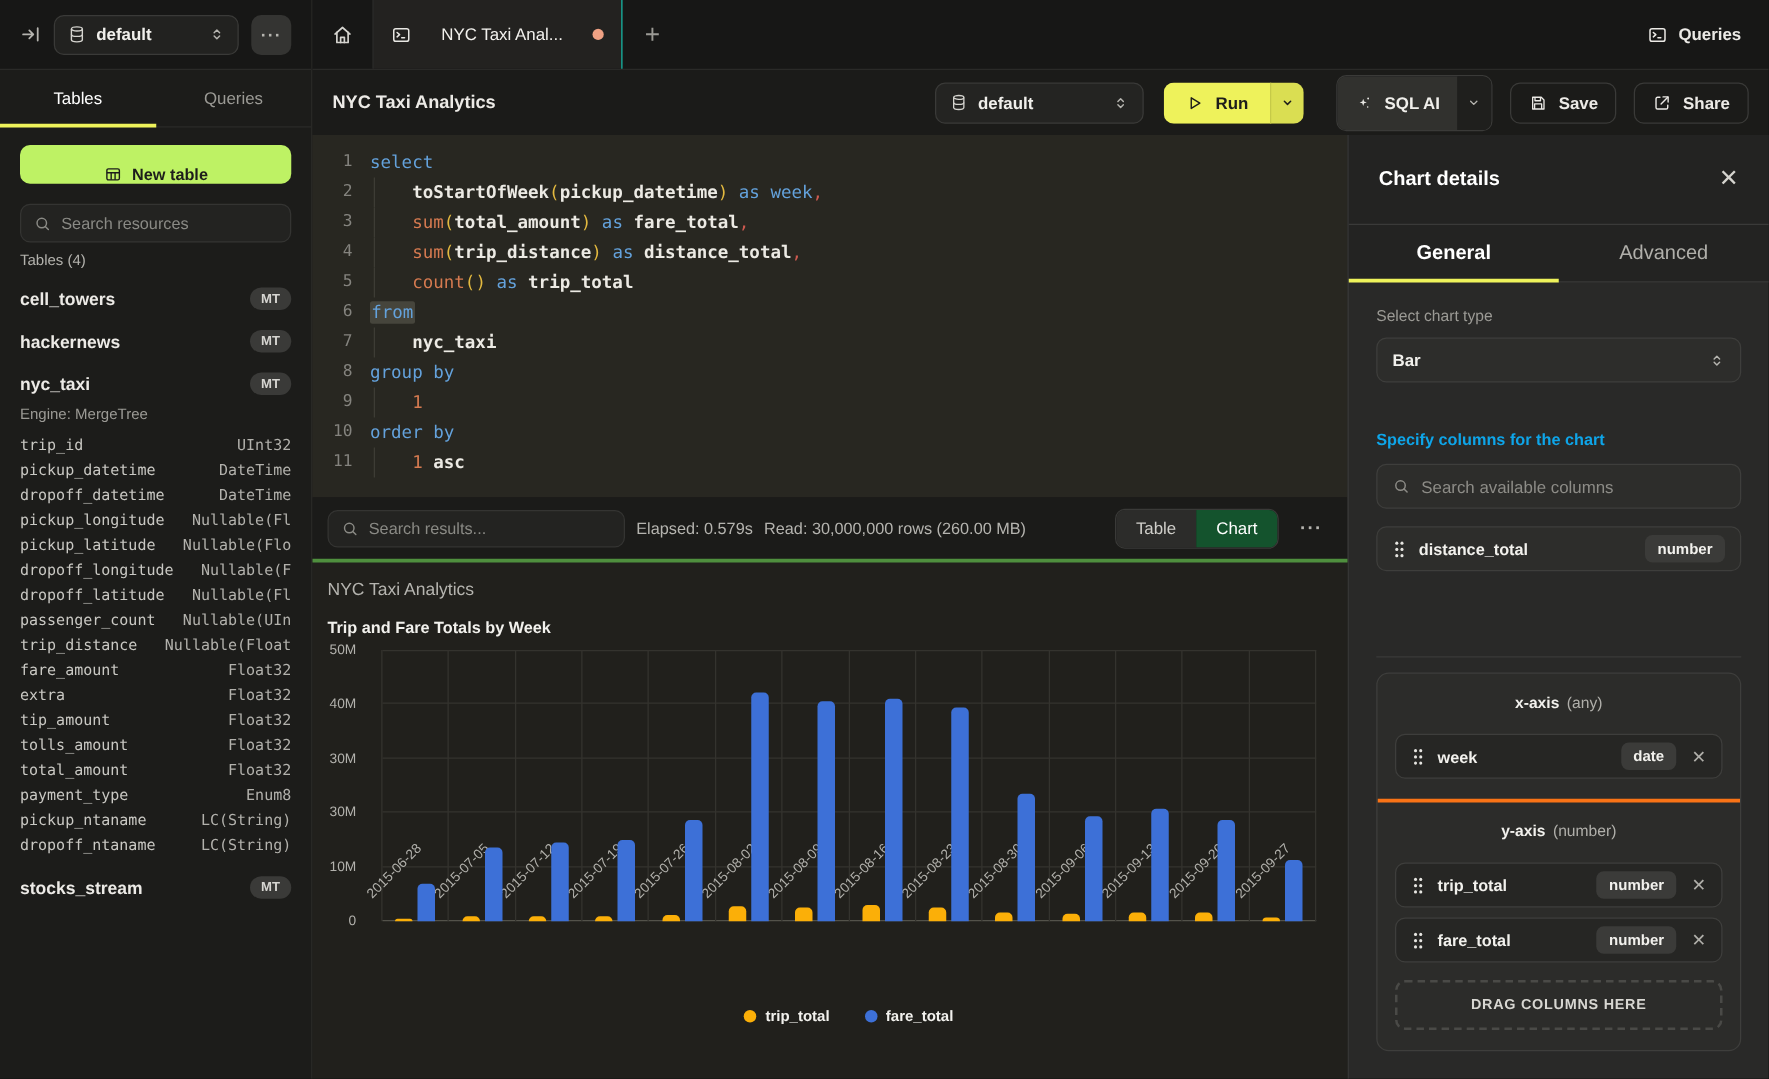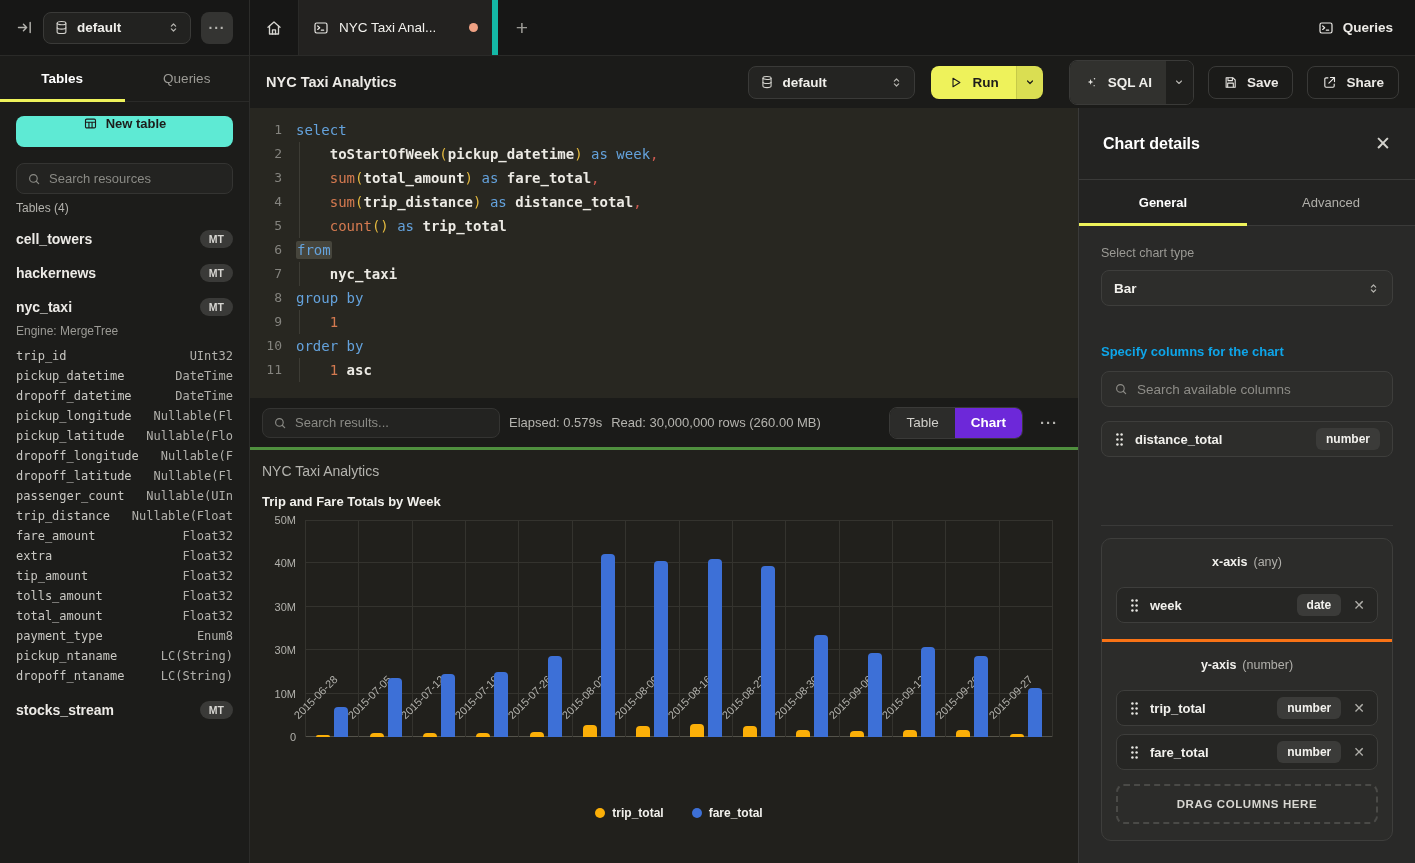--- a/index.html
+++ b/index.html
@@ -10,42 +10,42 @@
 
   
   .sidebar{background:#1c1c1a;border-right:1px solid #2c2c2a;display:flex;flex-direction:column;min-height:0}
   .sidebar-top{height:56px;flex:none;background:#171716;border-bottom:1px solid #2a2a28;display:flex;align-items:center;padding:0 16px;gap:10px}
   .icon-btn{color:#b5b4af;background:none;border:none;display:flex;align-items:center;justify-content:center;cursor:pointer}
   .db-select{flex:1;height:32px;border:1px solid #3a3a38;border-radius:8px;background:#222220;display:flex;align-items:center;gap:8px;padding:0 10px;cursor:pointer}
   .db-select .lbl{flex:1;font-size:13.5px;font-weight:600;color:#f0efeb}
   .ellipsis-btn{width:32px;height:32px;flex:none;border-radius:8px;background:#343432;color:#b5b4af;border:none;font-size:14px;font-weight:700;letter-spacing:1px;display:flex;align-items:center;justify-content:center;cursor:pointer}
   .sidebar-tabs{display:flex;height:46px;flex:none;border-bottom:1px solid #2a2a28}
   .side-tab{flex:1;display:flex;align-items:center;justify-content:center;font-size:13.5px;color:#9b9a95;position:relative;cursor:pointer}
-  .side-tab.active{color:#ffffff;font-weight:700}
+  .side-tab.active{color:#ffffff;font-weight:400}
   .side-tab.active::after{content:"";position:absolute;left:0;right:0;bottom:-1px;height:3px;background:#eef25b}
   .sidebar-body{flex:1;min-height:0;overflow:hidden;padding:14px 16px}
-  .new-table-btn{width:100%;height:31px;border:none;border-radius:8px;background:#5eead4;color:#1d1d1b;font-family:inherit;font-size:13px;font-weight:700;display:flex;align-items:flex-start;justify-content:center;gap:8px;cursor:pointer}
+  .new-table-btn{width:100%;height:31px;border:none;border-radius:8px;background:#bef264;color:#1d1d1b;font-family:inherit;font-size:13px;font-weight:700;display:flex;align-items:flex-end;justify-content:center;gap:8px;cursor:pointer}
   .search-box{margin-top:16px;height:31px;border:1px solid #343432;border-radius:8px;background:#232321;display:flex;align-items:center;gap:8px;padding:0 10px;color:#8a8a85}
   .search-box input{flex:1;background:none;border:none;outline:none;color:#d5d4cf;font-size:13px;font-family:inherit;min-width:0}
   .search-box input::placeholder{color:#8a8a85}
   .section-label{margin-top:7px;font-size:12px;color:#b3b2ad}
   .table-row{display:flex;align-items:center;justify-content:space-between;margin-top:14px;height:20px;cursor:pointer}
   .table-name{font-size:14px;font-weight:700;color:#eceae6}
   .mt-badge{background:#3a3a38;color:#d6d5d1;font-size:10.5px;font-weight:700;padding:3px 9px;border-radius:10px}
   .engine-line{margin-top:7px;font-size:12px;color:#9b9a95}
   .columns{margin-top:8px;font-family:"DejaVu Sans Mono",monospace;font-size:12px}
   .col-row{display:flex;justify-content:space-between;align-items:baseline;line-height:20px}
   .col-name{color:#c9c8c3}
   .col-type{color:#b2b1ac}
 
   
   .main{display:flex;flex-direction:column;min-width:0}
   .tabstrip{height:56px;flex:none;background:#171716;border-bottom:1px solid #2a2a28;display:flex;align-items:stretch}
   .home-btn{width:48px;color:#d5d4cf;background:none;border:none;display:flex;align-items:center;justify-content:center;cursor:pointer}
-  .tab{width:200px;background:#232220;border-left:1px solid #2a2a28;border-right:6px solid #14b8a6;display:flex;align-items:center;gap:10px;padding:0 14px;cursor:pointer}
+  .tab{width:200px;background:#232220;border-left:1px solid #2a2a28;border-right:1px solid #14b8a6;display:flex;align-items:center;gap:24px;padding:0 14px;cursor:pointer}
   .tab-title{flex:1;font-size:13.5px;color:#f2f1ed;white-space:nowrap;overflow:hidden}
   .tab-dot{width:9px;height:9px;border-radius:50%;background:#efa183;flex:none}
   .plus-btn{width:48px;background:none;border:none;color:#9b9a95;font-size:21px;display:flex;align-items:center;justify-content:center;cursor:pointer}
   .topbar-right{margin-left:auto;display:flex;align-items:center;gap:9px;padding-right:22px;color:#eceae6;font-size:13.5px;font-weight:600;cursor:pointer}
 
   .header-row{height:52px;flex:none;background:#1b1b19;display:flex;align-items:center;padding:0 16px}
   .page-title{font-size:14.5px;font-weight:700;color:#eceae6}
   .header-controls{margin-left:auto;display:flex;align-items:center;gap:14px}
   .hdr-select{width:167px;height:33px;border:1px solid #3a3a38;border-radius:8px;background:#242422;display:flex;align-items:center;gap:8px;padding:0 11px;cursor:pointer}
   .hdr-select .lbl{flex:1;font-size:13.5px;font-weight:600;color:#f0efeb}
@@ -77,50 +77,50 @@
   .tok-hl{background:#46453c;border-radius:2px;padding:1px 1px}
 
   
   .results-bar{height:49px;flex:none;background:#1b1b19;display:flex;align-items:center;padding:0 12px;gap:9px}
   .results-search{width:238px;height:30px;border:1px solid #343432;border-radius:8px;background:#232321;display:flex;align-items:center;gap:8px;padding:0 10px;color:#8a8a85}
   .results-search input{flex:1;background:none;border:none;outline:none;color:#d5d4cf;font-size:13px;font-family:inherit;min-width:0}
   .results-search input::placeholder{color:#8a8a85}
   .stat-text{font-size:13px;color:#b5b4af;white-space:nowrap}
   .view-toggle{margin-left:auto;display:flex;height:32px;border:1px solid #3a3a38;border-radius:8px;overflow:hidden}
   .seg{padding:0 16px;display:flex;align-items:center;font-size:13.5px;color:#d0cfca;background:#2c2c2a;cursor:pointer}
-  .seg.active{background:#6d28d9;color:#ffffff;font-weight:700}
+  .seg.active{background:#14532d;color:#ffffff;font-weight:400}
   .results-dots{background:none;border:none;color:#b5b4af;font-size:15px;font-weight:700;letter-spacing:1px;padding:0 8px;cursor:pointer}
 
   
   .chart-panel{flex:1;background:#21201c;border-top:3px solid #4f8f3e;position:relative;padding-left:12px;min-height:0}
   .chart-title{margin-top:13px;font-size:14px;color:#b5b4af}
   .chart-subtitle{margin-top:15px;font-size:13px;font-weight:700;color:#f2f1ed}
   .chart-area{display:flex;margin-top:11px}
   .y-axis{width:43px;flex:none;position:relative;height:217px}
-  .ylab{position:absolute;right:9px;transform:translateY(-50%);font-size:11px;color:#b2b1ac}
+  .ylab{position:absolute;right:20px;transform:translateY(-50%);font-size:11px;color:#b2b1ac}
   .plot{width:748px;height:217px;position:relative;border-left:1px solid #34332e}
   .grid-h{position:absolute;left:0;right:0;height:1px;background:#34332e}
   .grid-h.zero{background:#53524a}
   .groups{position:absolute;inset:0;display:flex}
   .bar-group{flex:1;border-right:1px solid #34332e;display:flex;align-items:flex-end;justify-content:center;gap:4px}
   .bar{width:14px;border-radius:4px 4px 0 0;position:relative;z-index:1}
   .x-labels{position:absolute;top:217px;left:55px;width:748px;height:74px}
   .xanchor{position:absolute;top:6px;width:0}
   .xlab{position:absolute;right:0;top:0;white-space:nowrap;font-size:11px;color:#b2b1ac;transform:rotate(-45deg);transform-origin:100% 0}
   .legend{position:absolute;top:356px;left:55px;width:748px;display:flex;justify-content:center;gap:28px}
   .leg-item{display:flex;align-items:center;gap:7px;font-size:12px;font-weight:700;color:#f2f1ed;cursor:pointer}
   .leg-dot{width:10px;height:10px;border-radius:50%}
 
   
   .right-panel{flex:1;background:#292928;border-left:1px solid #3a3a39;display:flex;flex-direction:column;min-height:0}
   .rp-header{height:72px;flex:none;background:#232322;display:flex;align-items:center;justify-content:space-between;padding:0 24px;border-bottom:1px solid #3a3a39}
   .rp-title{font-size:16px;font-weight:700;color:#ffffff}
   .rp-close{background:none;border:none;color:#d5d4cf;font-size:19px;cursor:pointer;line-height:1}
   .rp-tabs{display:flex;height:46px;flex:none;background:#232322;border-bottom:1px solid #3a3a39}
-  .rp-tab{flex:1;display:flex;align-items:center;justify-content:center;font-size:13px;color:#b0afaa;position:relative;cursor:pointer}
+  .rp-tab{flex:1;display:flex;align-items:center;justify-content:center;font-size:16px;color:#b0afaa;position:relative;cursor:pointer}
   .rp-tab.active{color:#ffffff;font-weight:700}
   .rp-tab.active::after{content:"";position:absolute;left:0;right:0;bottom:-1px;height:3px;background:#eef25b}
   .rp-body{flex:1;min-height:0;display:flex;flex-direction:column;padding:20px 22px 22px}
   .field-label{font-size:12.5px;color:#9b9a95}
   .select-input{margin-top:10px;height:36px;border:1px solid #3e3e3c;border-radius:8px;background:#2d2d2b;display:flex;align-items:center;justify-content:space-between;padding:0 12px;font-size:13.5px;font-weight:600;color:#f2f1ed;cursor:pointer}
   .columns-label{margin-top:38px;font-size:13px;font-weight:700;color:#0ea5e9}
   .rp-search{margin-top:12px;height:36px;border:1px solid #3e3e3c;border-radius:8px;background:#2d2d2b;display:flex;align-items:center;gap:9px;padding:0 12px;color:#8d8c87}
   .rp-search input{flex:1;background:none;border:none;outline:none;color:#d5d4cf;font-size:13.5px;font-family:inherit;min-width:0}
   .rp-search input::placeholder{color:#8d8c87}
   .chip{height:36px;border:1px solid #3e3e3c;border-radius:8px;background:#2d2d2b;display:flex;align-items:center;gap:10px;padding:0 12px;cursor:grab}

